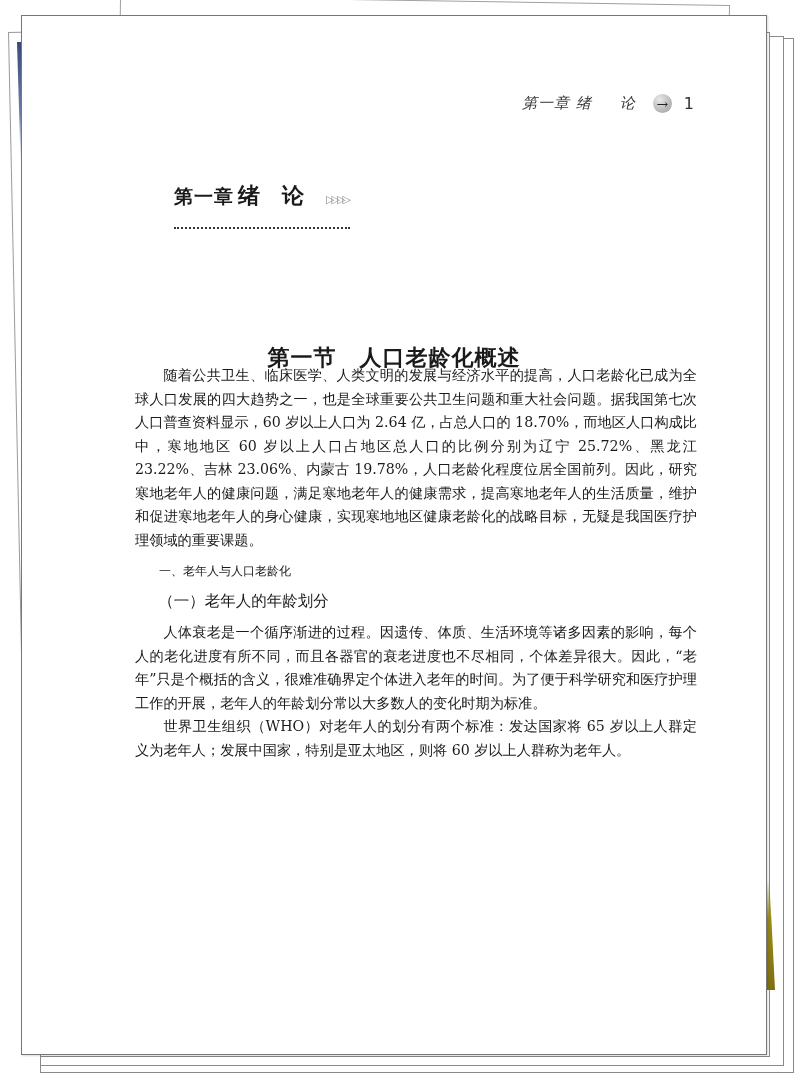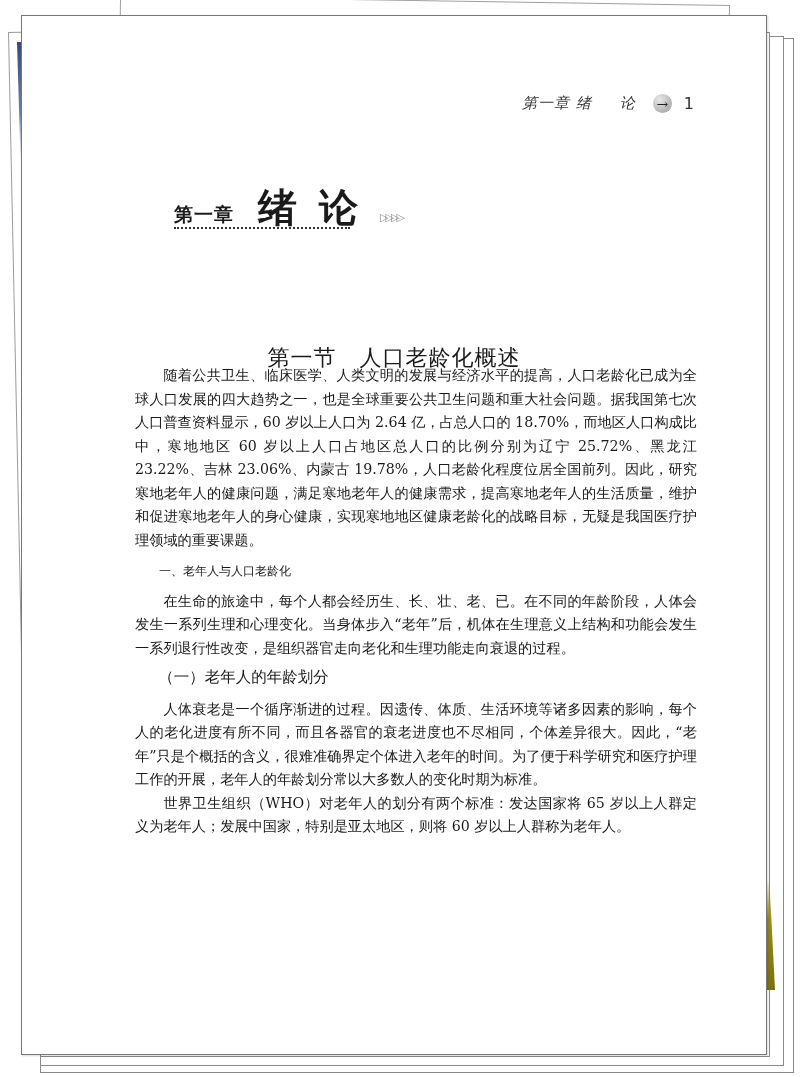--- a/index.html
+++ b/index.html
@@ -57,30 +57,30 @@
     display: inline-flex; align-items: center; justify-content: center;
     font-size: 14px; color: #222; line-height: 1;
   }
   .page-number { font-family: "DejaVu Sans", sans-serif; font-size: 16px; margin-left: 6px; }
 
   .chapter-title {
     position: absolute; left: 152px; top: 165px;
     display: flex; align-items: baseline;
   }
   .chapter-num { font-size: 19px; font-weight: bold; letter-spacing: 1px; }
-  .chapter-name { font-size: 39px; font-weight: bold; letter-spacing: 22px; margin-left: 24px; }
+  .chapter-name { font-size: 22px; font-weight: bold; letter-spacing: 22px; margin-left: 4px; }
   .chapter-arrows { font-size: 11px; color: #888; letter-spacing: -3px; margin-left: 0px; }
   .chapter-underline {
     position: absolute; left: 152px; top: 211px; width: 176px; height: 0;
     border-top: 2px dotted #333;
   }
 
   .section-title {
     position: absolute; left: 0; width: 100%; top: 327px;
-    text-align: center; font-size: 22px; font-weight: normal; letter-spacing: 1px;
+    text-align: center; font-size: 22px; font-weight: bold; letter-spacing: 1px;
   }
   .content {
     position: absolute; left: 113px; width: 562px; top: 348px;
     font-size: 14.2px; line-height: 23.5px; text-align: justify;
   }
   .content p { margin: 0; text-indent: 2em; }
   .h2 {
     font-family: "DejaVu Sans", "Liberation Sans", sans-serif;
     font-size: 12px; margin: 8px 0 6px 2em; font-weight: normal;
   }
@@ -113,18 +113,17 @@
     <span class="chapter-name">绪论</span>
     <span class="chapter-arrows">▷▷▷▷</span>
   </div>
   <div class="chapter-underline"></div>
 
   <div class="section-title">第一节　人口老龄化概述</div>
 
   <div class="content">
     <p>随着公共卫生、临床医学、人类文明的发展与经济水平的提高，人口老龄化已成为全球人口发展的四大趋势之一，也是全球重要公共卫生问题和重大社会问题。据我国第七次人口普查资料显示，60 岁以上人口为 2.64 亿，占总人口的 18.70%，而地区人口构成比中，寒地地区 60 岁以上人口占地区总人口的比例分别为辽宁 25.72%、黑龙江 23.22%、吉林 23.06%、内蒙古 19.78%，人口老龄化程度位居全国前列。因此，研究寒地老年人的健康问题，满足寒地老年人的健康需求，提高寒地老年人的生活质量，维护和促进寒地老年人的身心健康，实现寒地地区健康老龄化的战略目标，无疑是我国医疗护理领域的重要课题。</p>
     <div class="h2">一、老年人与人口老龄化</div>
-    <p>在生命的旅途中，每个人都会经历生、长、壮、老、已。在不同的年龄阶段，人体会发生一系列生理和心理变化。当身体步入“老年”后，机体在生理意义上结构和功能会发生一系列退行性改变，是组织器官走向老化和生理功能走向衰退的过程。</p>
     <div class="h3">（一）老年人的年龄划分</div>
     <p>人体衰老是一个循序渐进的过程。因遗传、体质、生活环境等诸多因素的影响，每个人的老化进度有所不同，而且各器官的衰老进度也不尽相同，个体差异很大。因此，“老年”只是个概括的含义，很难准确界定个体进入老年的时间。为了便于科学研究和医疗护理工作的开展，老年人的年龄划分常以大多数人的变化时期为标准。</p>
     <p>世界卫生组织（WHO）对老年人的划分有两个标准：发达国家将 65 岁以上人群定义为老年人；发展中国家，特别是亚太地区，则将 60 岁以上人群称为老年人。</p>
   </div>
 </div>
 
 </body></html>

